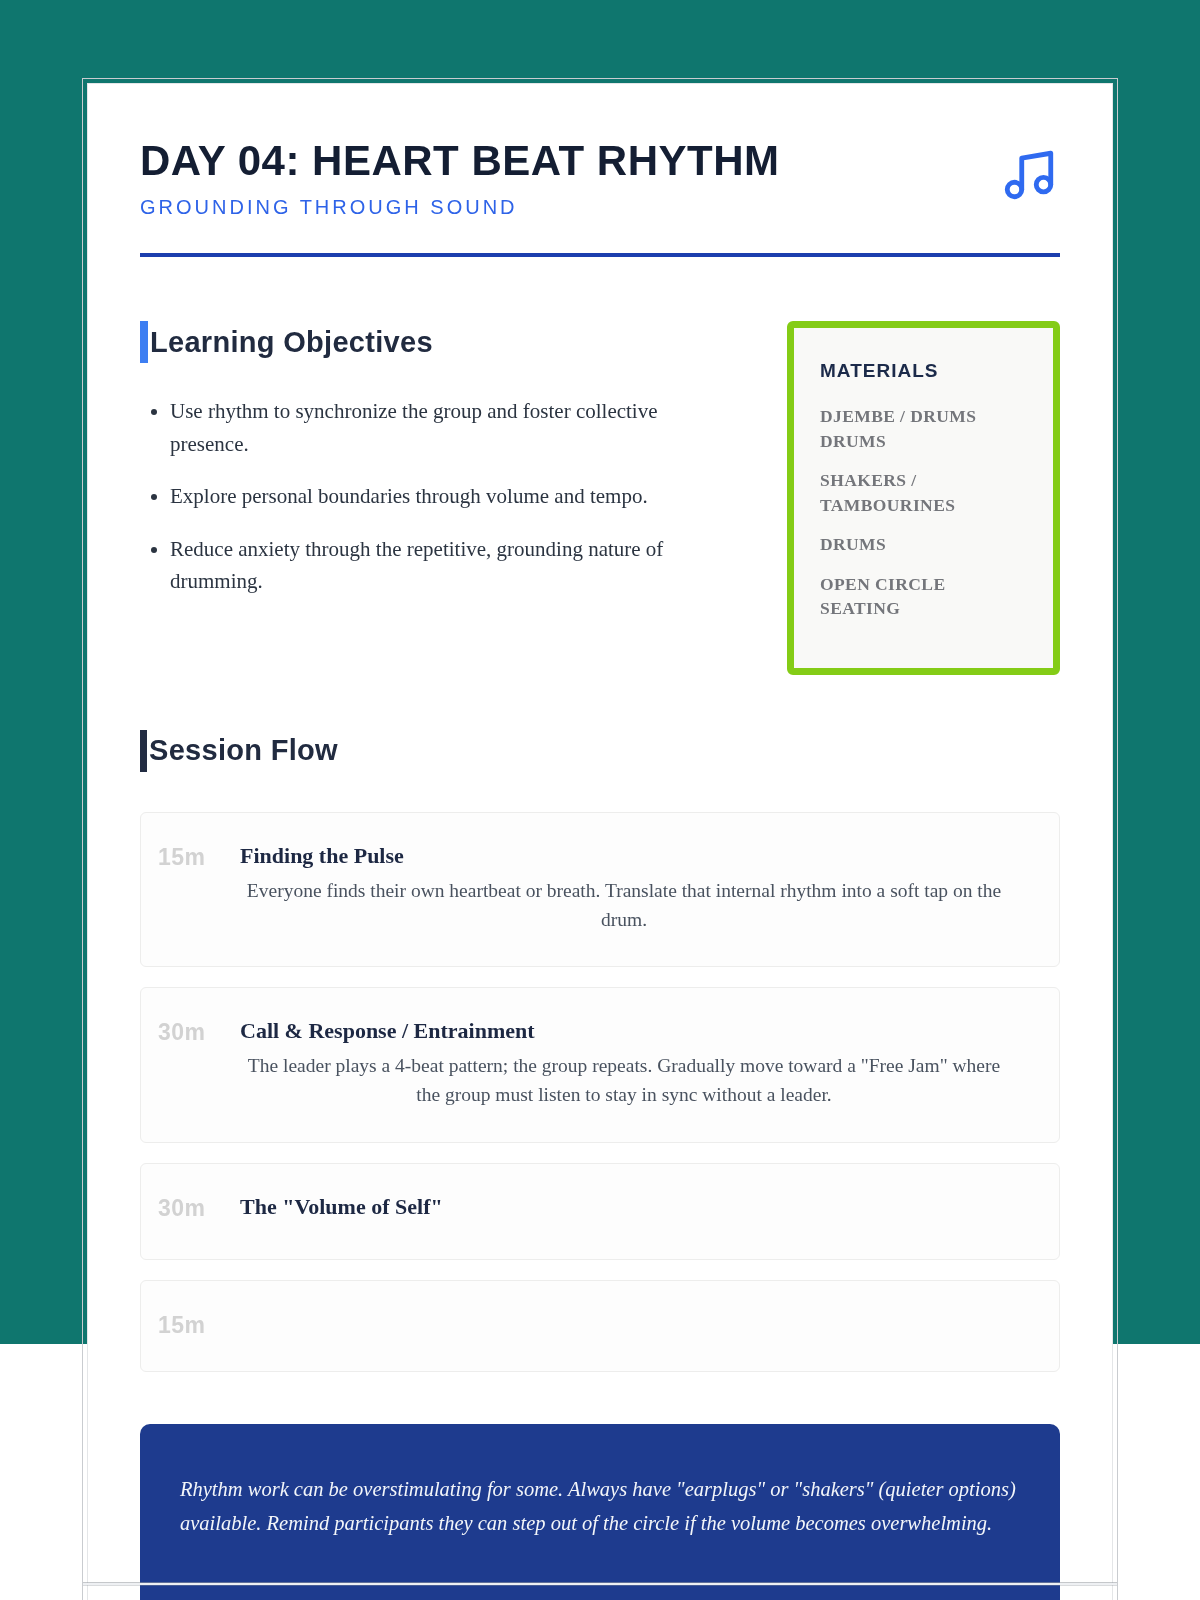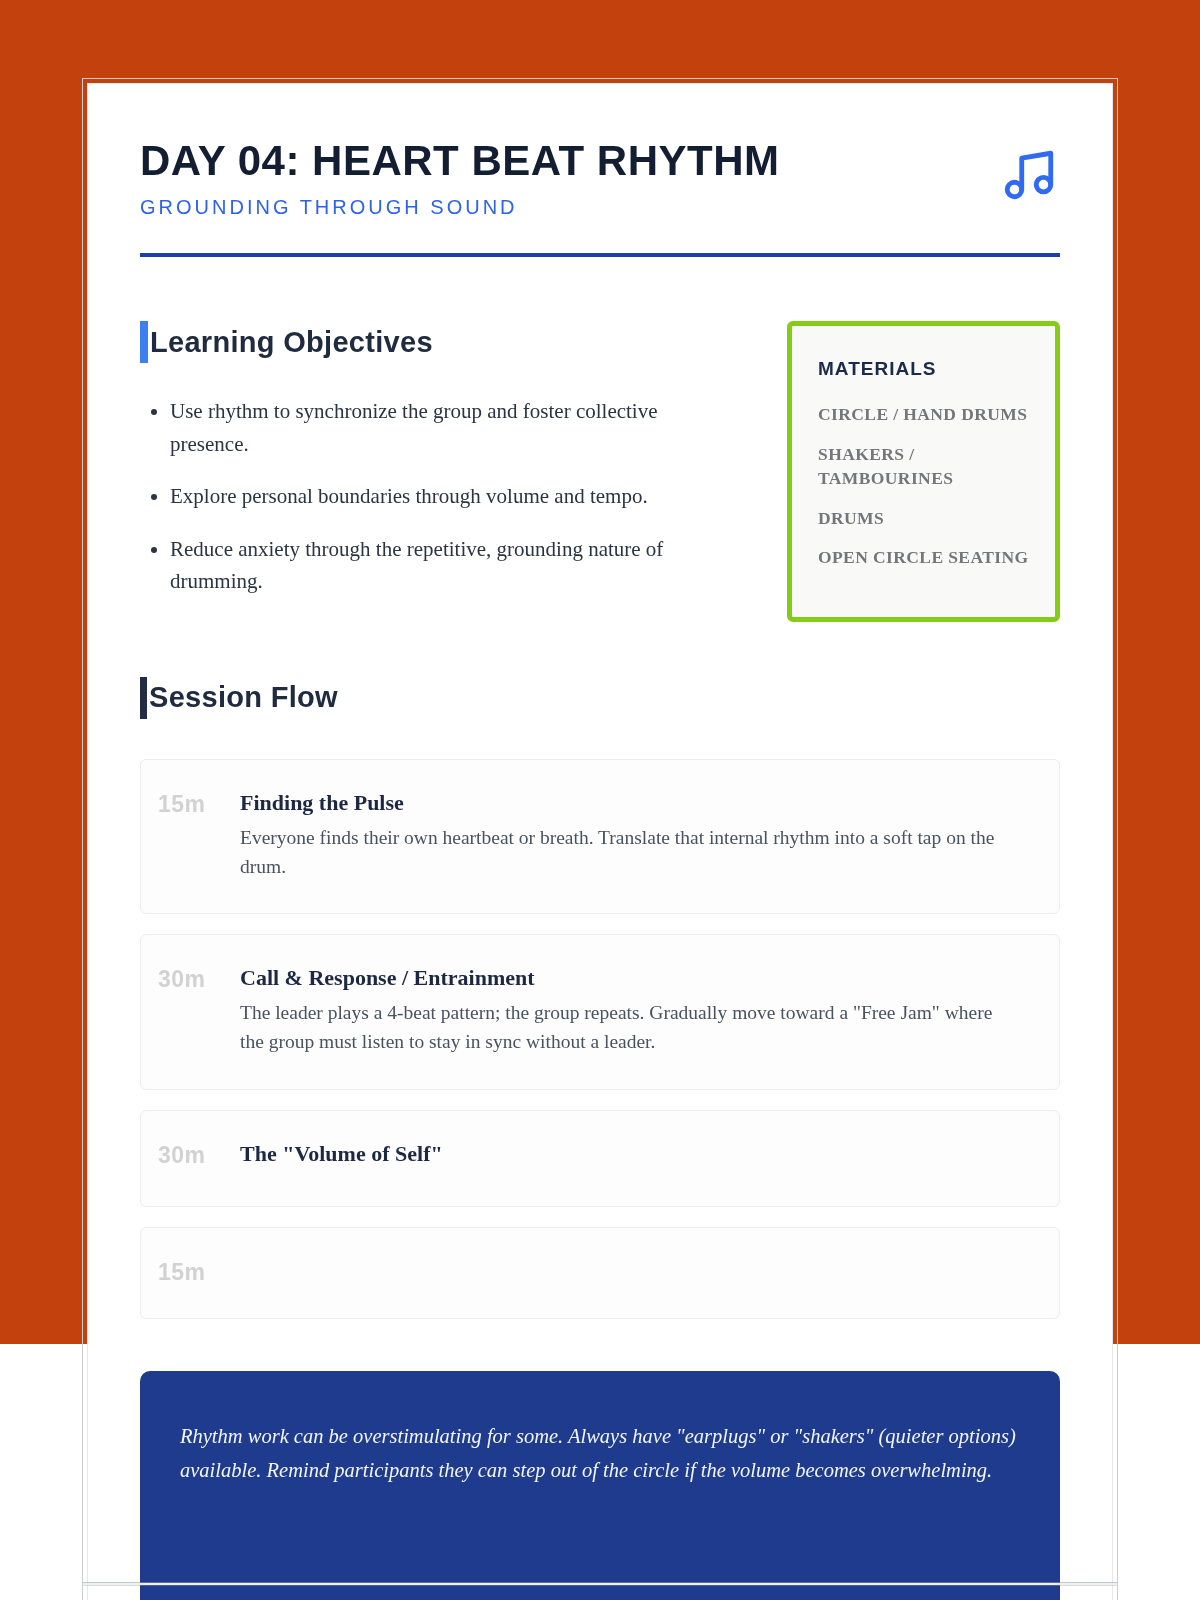--- a/index.html
+++ b/index.html
@@ -2,21 +2,21 @@
 <html><head>
 <meta charset="utf-8">
 <style>
   * { margin: 0; padding: 0; box-sizing: border-box; }
   html, body {
     width: 1200px; height: 1600px;
     background: #ffffff;
     overflow: hidden;
     font-family: "Liberation Sans", sans-serif;
   }
-  .page { position: relative; width: 1200px; height: 1344px; background: #c2410c; }
+  .page { position: relative; width: 1200px; height: 1344px; background: #0f766e; }
 
   
   .frame-outer {
     position: absolute; left: 82px; top: 78px; width: 1036px; height: 1580px;
     border: 1px solid #c9ccd0;
   }
   .frame-inner {
     position: absolute; left: 4px; top: 4px; right: 4px; bottom: 4px;
     border: 1px solid #e4e6e8;
     background: #ffffff;
@@ -53,21 +53,21 @@
   .objectives-list {
     margin-top: 32px; padding-left: 30px;
     font-family: "Liberation Serif", serif;
     font-size: 21px; color: #2b3441; line-height: 1.55;
   }
   .objectives-list li { max-width: 545px; margin-bottom: 20px; }
   .objectives-list li::marker { color: #2b3441; }
 
   .materials-box {
     margin-left: auto; width: 273px; min-height: 294px;
-    background: #f9f9f7; border: 5px solid #84cc16; border-radius: 6px;
+    background: #f9f9f7; border: 7px solid #84cc16; border-radius: 6px;
     padding: 32px 26px;
   }
   .materials-title {
     font-size: 19px; font-weight: 800; color: #1c2b4a; letter-spacing: 1px;
     margin-bottom: 22px;
   }
   .materials-item {
     font-family: "Liberation Serif", serif;
     font-weight: 700; font-size: 17.5px; letter-spacing: 0.4px;
     color: #74767b; line-height: 1.4; margin-bottom: 15px;
@@ -85,21 +85,21 @@
     width: 56px; flex: none;
     font-size: 23px; font-weight: 800; color: #d2d2d2; letter-spacing: 0.5px;
     padding-top: 1px;
   }
   .flow-title {
     font-family: "Liberation Serif", serif;
     font-size: 22px; font-weight: 700; color: #1d2843; margin-bottom: 7px;
   }
   .flow-desc {
     font-family: "Liberation Serif", serif;
-    font-size: 19.5px; color: #49525f; line-height: 1.5; max-width: 768px;
+    font-size: 19.5px; color: #49525f; line-height: 1.5; max-width: 768px; text-align: center;
   }
 
   
   .note-box {
     margin-top: 52px; margin-bottom: 0;
     background: #1e3b8e; border-radius: 10px;
     padding: 48px 40px 70px 40px;
     min-height: 260px;
   }
   .note-heading {
@@ -149,21 +149,21 @@
           </div>
           <ul class="objectives-list">
             <li>Use rhythm to synchronize the group and foster collective presence.</li>
             <li>Explore personal boundaries through volume and tempo.</li>
             <li>Reduce anxiety through the repetitive, grounding nature of drumming.</li>
           </ul>
         </div>
 
         <div class="materials-box">
           <div class="materials-title">MATERIALS</div>
-          <div class="materials-item">CIRCLE / HAND DRUMS</div>
+          <div class="materials-item">DJEMBE / DRUMS DRUMS</div>
           <div class="materials-item">SHAKERS / TAMBOURINES</div>
           <div class="materials-item">DRUMS</div>
           <div class="materials-item">OPEN CIRCLE SEATING</div>
         </div>
       </div>
 
       <div class="session-section">
         <div class="section-heading">
           <div class="section-bar bar-navy"></div>
           <div class="section-title">Session Flow</div>

